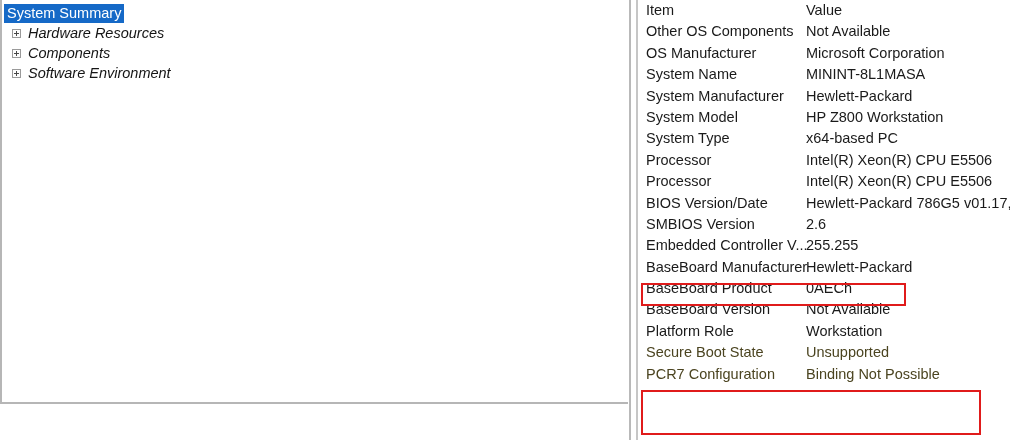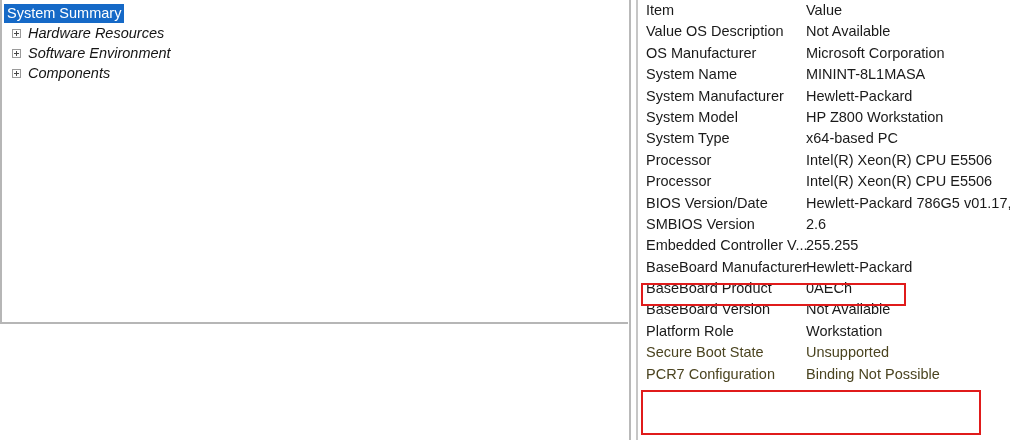--- a/index.html
+++ b/index.html
@@ -21,21 +21,21 @@
     height: 440px;
     box-sizing: border-box;
     display: flex;
     background: #ffffff;
   }
 
   
   .tree-pane {
     position: relative;
     width: 628px;
-    height: 324px;
+    height: 404px;
     box-sizing: border-box;
     border-left: 2px solid #b6b6b6;
     border-bottom: 2px solid #b6b6b6;
     background: #ffffff;
     overflow: hidden;
     padding-top: 3px;
   }
 
   .tree-row {
     position: relative;
@@ -181,46 +181,46 @@
       <span class="expander-wrap">
         <span class="expander"></span>
       </span>
       <span class="tree-text">Hardware Resources</span>
     </div>
 
     <div class="tree-row child">
       <span class="expander-wrap">
         <span class="expander"></span>
       </span>
-      <span class="tree-text">Software Environment</span>
+      <span class="tree-text">Components</span>
     </div>
 
     <div class="tree-row child">
       <span class="expander-wrap">
         <span class="expander"></span>
       </span>
-      <span class="tree-text">Components</span>
+      <span class="tree-text">Software Environment</span>
     </div>
 
   </div>
 
   <div class="splitter">
     <div class="line-a"></div>
     <div class="line-b"></div>
   </div>
 
   <div class="detail-pane">
 
     <div class="detail-row">
       <span class="col-item">Item</span>
       <span class="col-value">Value</span>
     </div>
 
     <div class="detail-row">
-      <span class="col-item">Value OS Description</span>
+      <span class="col-item">Other OS Components</span>
       <span class="col-value">Not Available</span>
     </div>
     <div class="detail-row">
       <span class="col-item">OS Manufacturer</span>
       <span class="col-value">Microsoft Corporation</span>
     </div>
     <div class="detail-row">
       <span class="col-item">System Name</span>
       <span class="col-value">MININT-8L1MASA</span>
     </div>

